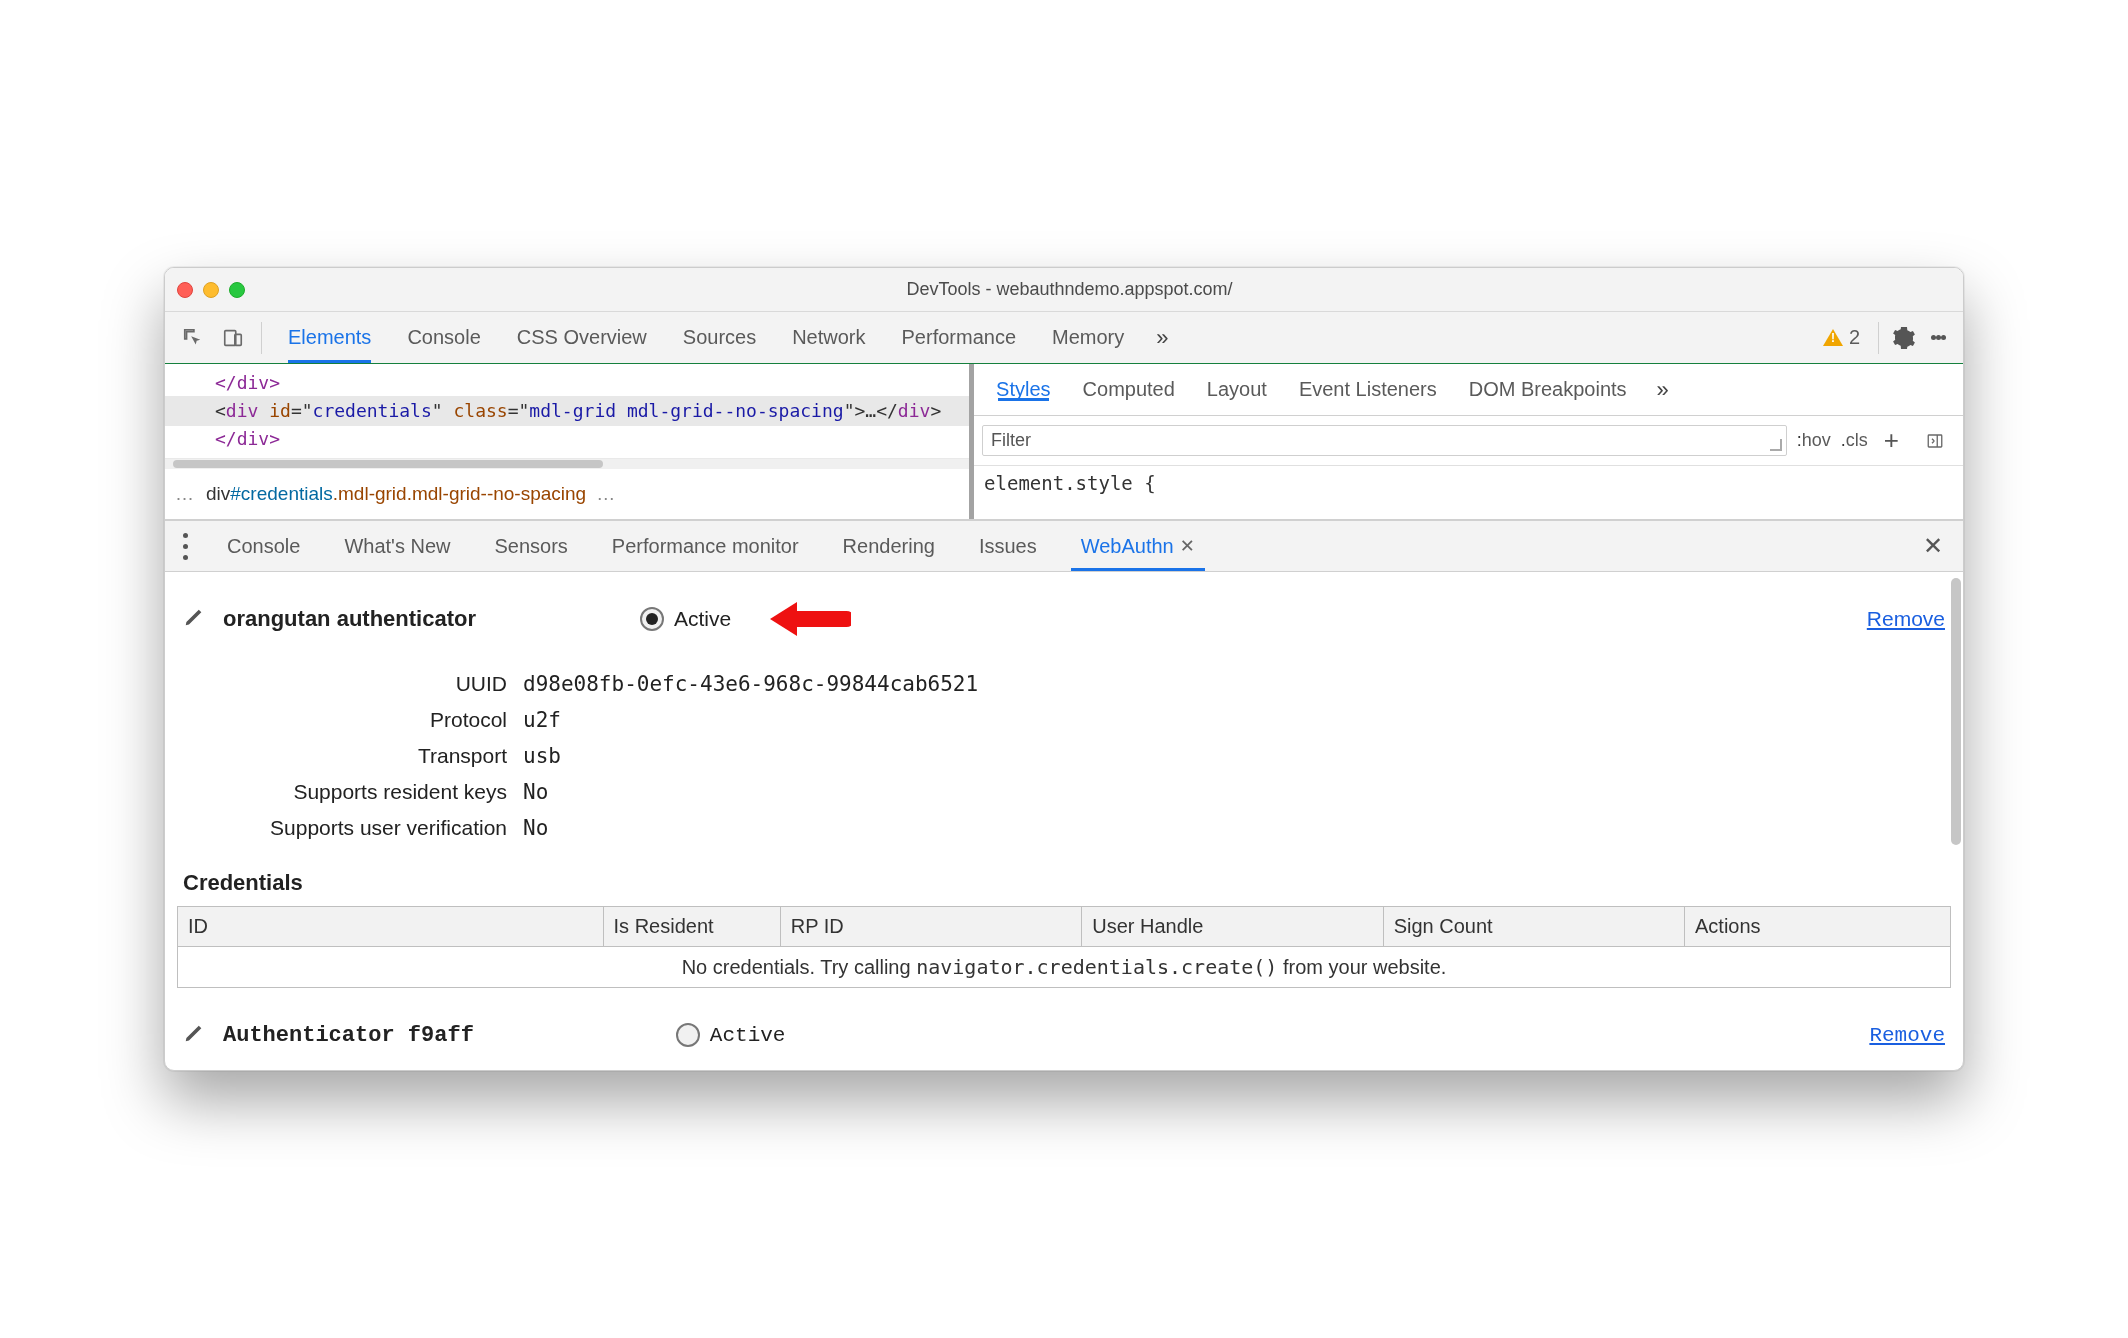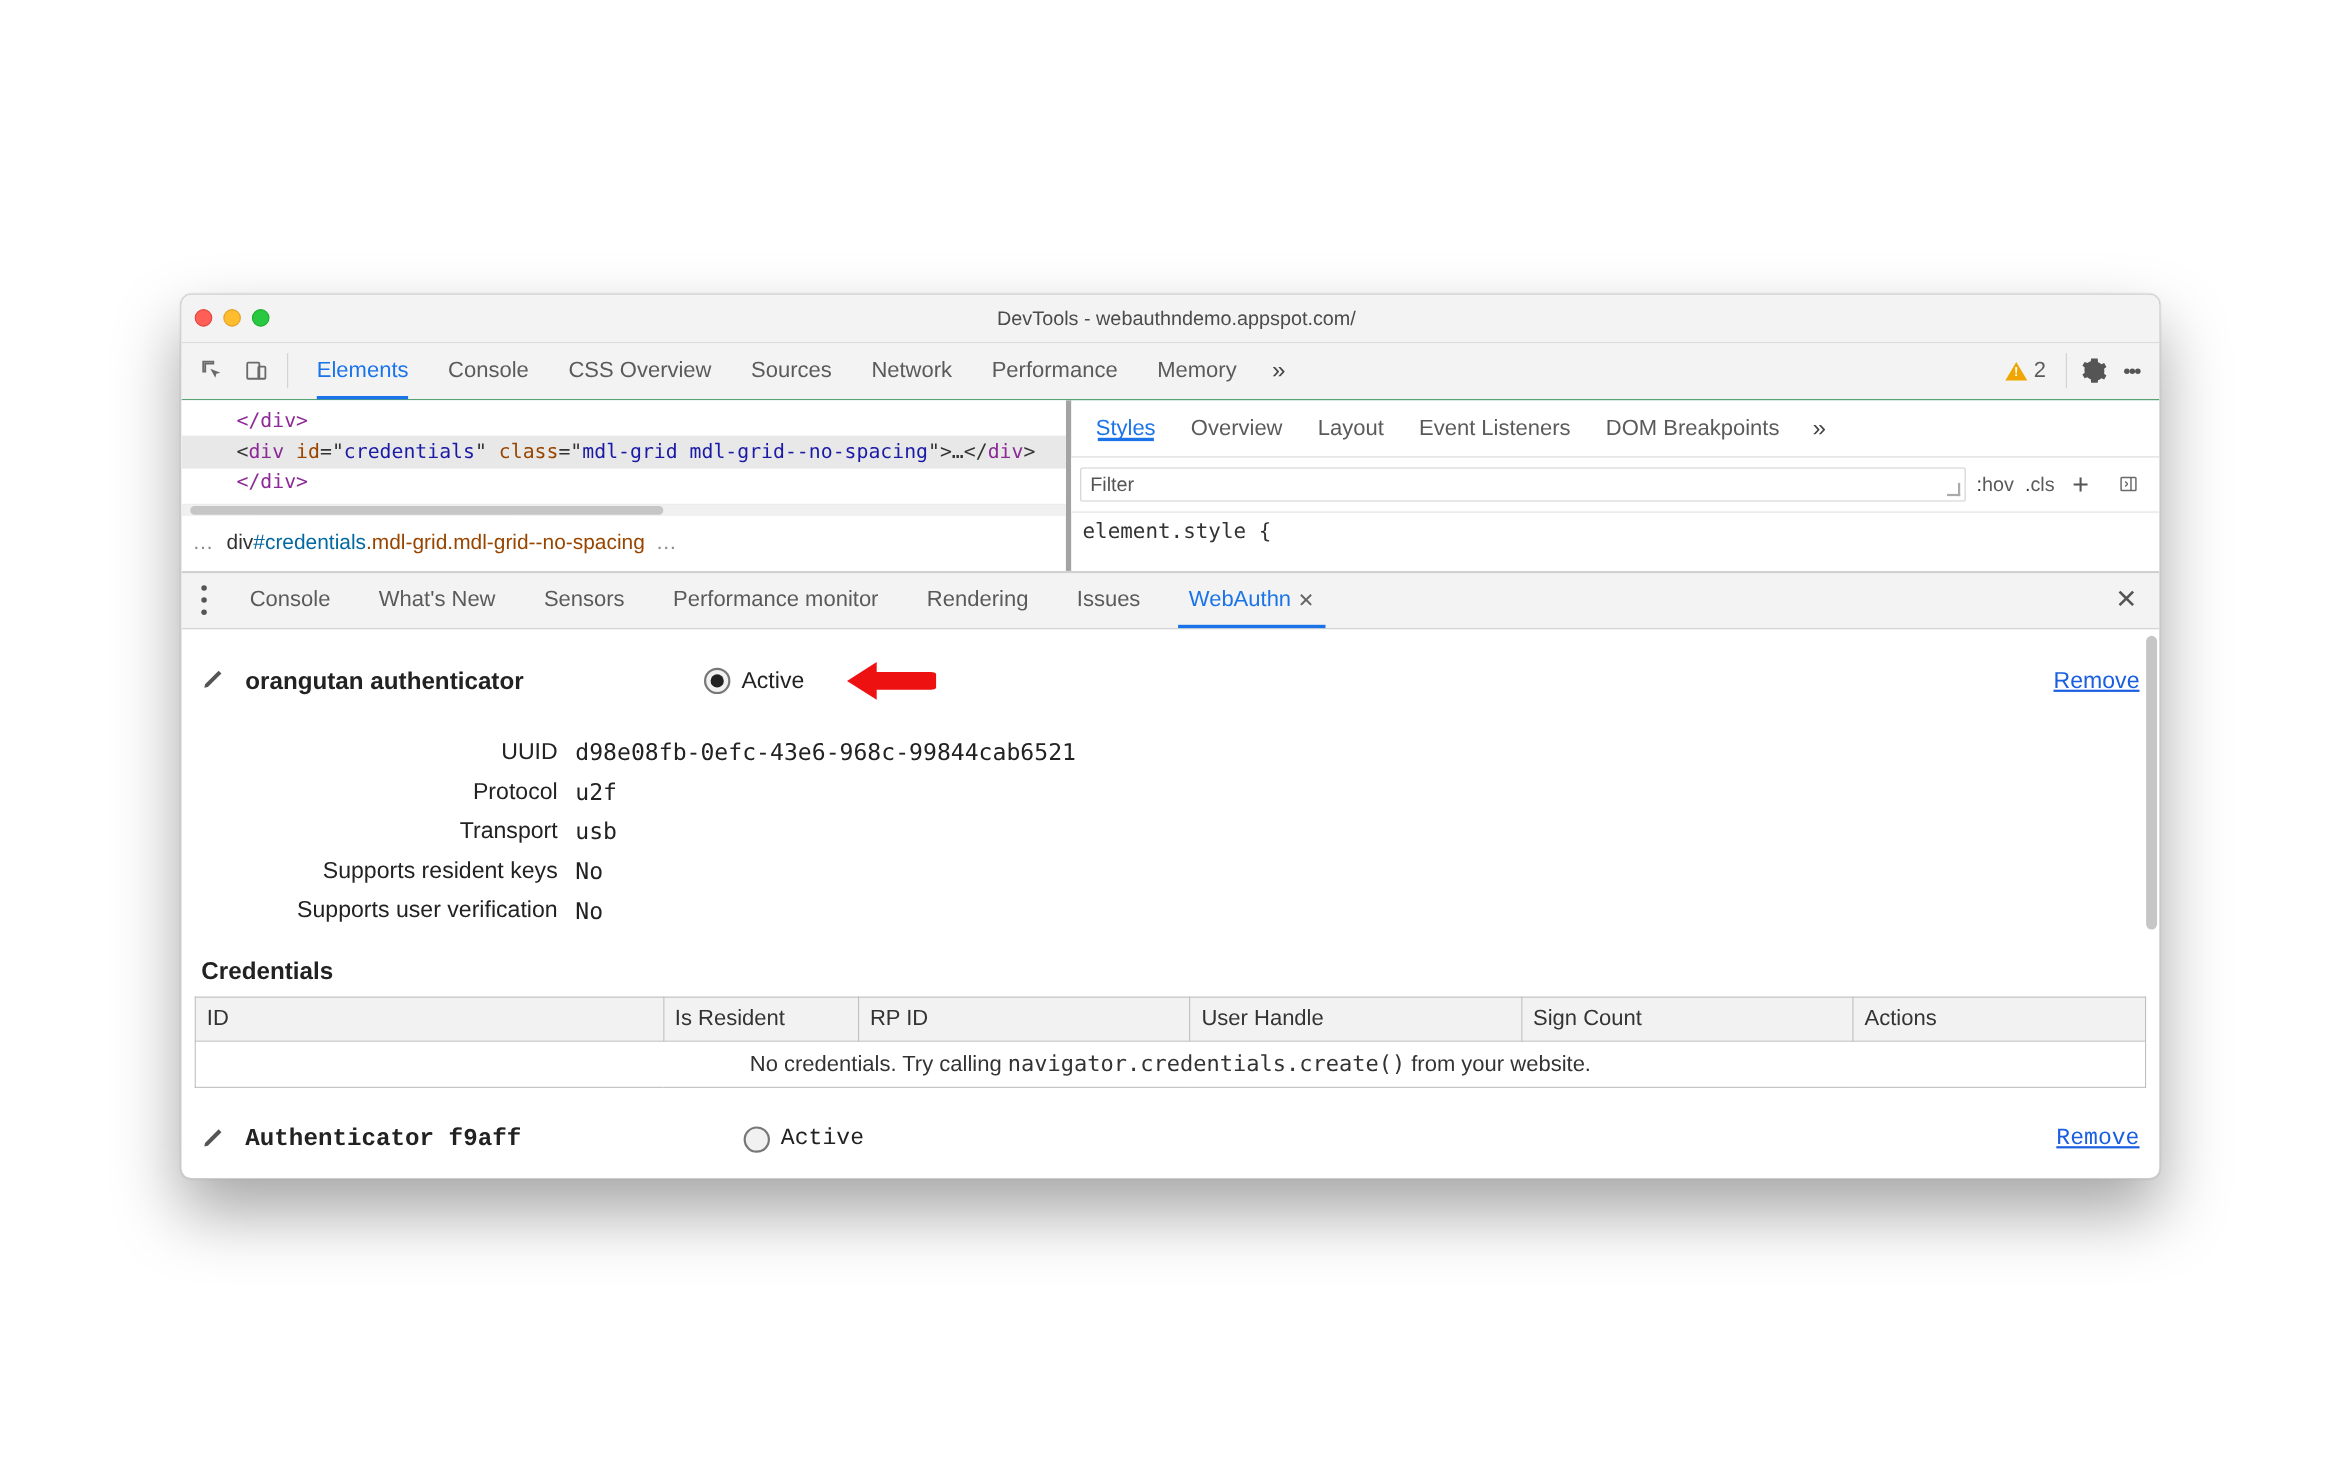--- a/index.html
+++ b/index.html
@@ -214,21 +214,21 @@
         <span class="dots">…</span>
         <span class="bc-seg">
           <span>div</span><span class="bc-id">#credentials</span><span class="bc-cls">.mdl-grid</span><span class="bc-cls">.mdl-grid--no-spacing</span>
         </span>
         <span class="dots">…</span>
       </div>
     </div>
     <div class="right-pane">
       <div class="subtabs">
         <div class="tab active">Styles</div>
-        <div class="tab">Overview</div>
+        <div class="tab">Computed</div>
         <div class="tab">Layout</div>
         <div class="tab">Event Listeners</div>
         <div class="tab">DOM Breakpoints</div>
         <div class="more-caret">»</div>
       </div>
       <div class="filter-row">
         <div class="filter-input">Filter</div>
         <span class="hov">hov</span>
         <span class="cls">cls</span>
         <span class="plus-btn">+</span>

